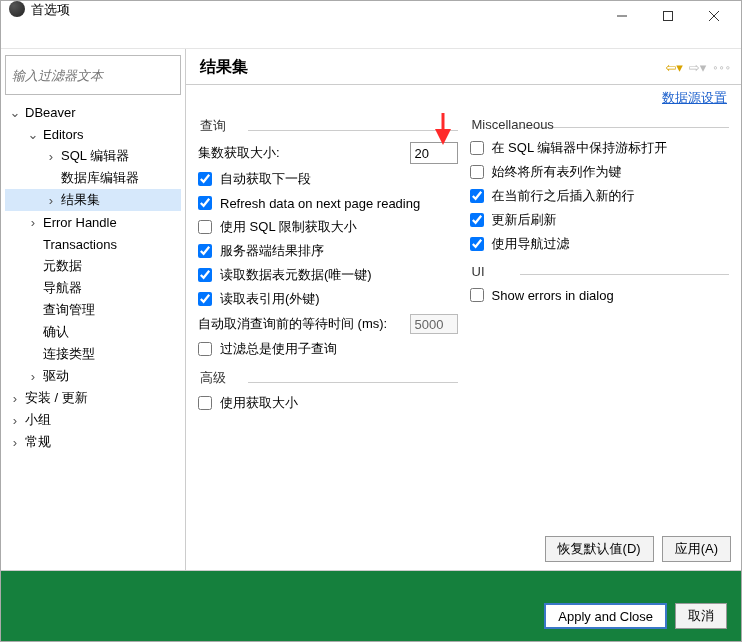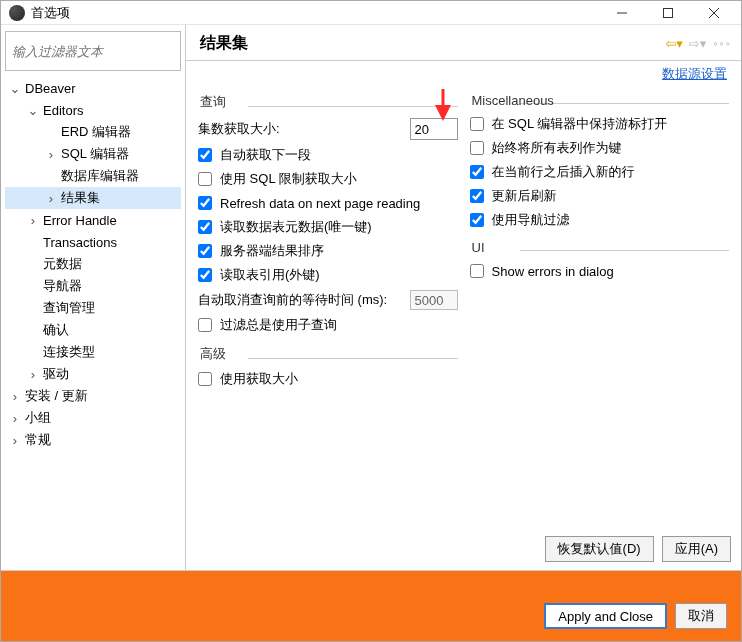--- a/index.html
+++ b/index.html
@@ -1,18 +1,18 @@
 <!DOCTYPE html>
 <html><head>
 <meta charset="utf-8">
 <style>
 * { box-sizing: border-box; margin: 0; padding: 0; font-family: "Microsoft YaHei", "Segoe UI", Tahoma, sans-serif; font-size: 13px; }
 body { width: 742px; height: 642px; background: #fff; border: 1px solid #aaa; display: flex; flex-direction: column; overflow: hidden; }
 
-.titlebar { height: 24px; display: flex; align-items: center; padding: 0 4px 0 8px; background: #fff; border-bottom: 1px solid #e5e5e5; }
+.titlebar { height: 48px; display: flex; align-items: flex-start; padding: 0 4px 0 8px; background: #fff; border-bottom: 1px solid #e5e5e5; }
 .titlebar .app-icon { width: 16px; height: 16px; margin-right: 6px; border-radius: 50%; background: radial-gradient(circle at 30% 30%, #555,#222); }
 .titlebar .title { flex: 0 0 auto; }
 .titlebar .spacer { flex: 1; }
 .winbtn { width: 46px; height: 30px; display: flex; align-items: center; justify-content: center; color: #333; }
 .winbtn svg { width: 10px; height: 10px; }
 
 .body-area { flex: 1; display: flex; min-height: 0; }
 
 .sidebar { width: 185px; border-right: 1px solid #ccc; display: flex; flex-direction: column; padding: 6px 4px 4px 4px; }
 .filter-input { width: 100%; height: 28px; border: 1px solid #bbb; padding: 19px 6px; color: #999; font-style: italic; }
@@ -45,21 +45,21 @@
 .group-row label { margin-left: 4px; text-align: center; }
 .size-row { display:flex; align-items:center; height:28px; }
 .size-row .lbl { flex:0 0 auto; margin-right: 6px; }
 .size-row input { width: 48px; height: 22px; border:1px solid #999; padding: 0 4px; text-align:left; }
 .wait-row { display:flex; align-items:center; height:26px; }
 .wait-row .lbl { flex:1; }
 .wait-row .val { width:48px; height:20px; border:1px solid #bbb; padding:0 4px; color:#666; background:#f7f7f7; }
 input[type=checkbox] { width:14px; height:14px; margin-right:4px; }
 
 .content-footer { display:flex; justify-content:flex-end; gap:8px; padding: 8px 10px; }
-.dlg-footer { border-top:1px solid #ccc; display:flex; justify-content:flex-end; gap:8px; padding: 12px 14px; background:#f97316; }
+.dlg-footer { border-top:1px solid #ccc; display:flex; justify-content:flex-end; gap:8px; padding: 12px 14px; background:#15803d; }
 .btn { height:26px; padding:0 12px; border:1px solid #999; background:#f3f3f3;margin-top:20px; }
 .btn.primary { border:2px solid #3a77c8; background:#fff; }
 
 
 .arrow { position:absolute; left:242px; top:-40px; pointer-events:none; }
 </style>
 </head>
 <body>
 
 <div class="titlebar">
@@ -89,24 +89,20 @@
   <div class="sidebar">
     <input class="filter-input" placeholder="输入过滤器文本" style="">
     <div class="tree">
       <div class="row ind1">
           <span class="chev">⌄</span>
           <span class="label">DBeaver</span>
         </div>
       <div class="row ind2">
           <span class="chev">⌄</span>
           <span class="label">Editors</span>
-        </div>
-      <div class="row ind3">
-          <span class="no-chev"></span>
-          <span class="label">ERD 编辑器</span>
         </div>
       <div class="row ind3">
           <span class="chev">›</span>
           <span class="label">SQL 编辑器</span>
         </div>
       <div class="row ind3">
           <span class="no-chev"></span>
           <span class="label">数据库编辑器</span>
         </div>
       <div class="row ind3 selected">
@@ -187,34 +183,34 @@
           <div class="size-row">
             <span class="lbl">集数获取大小:</span>
             <span style="flex:1"></span>
             <input value="20" style="">
           </div>
           <div class="group-row">
               <input type="checkbox" checked="" style="">
               <label>自动获取下一段</label>
             </div>
           <div class="group-row">
+              <input type="checkbox" checked="" style="">
+              <label>Refresh data on next page reading</label>
+            </div>
+          <div class="group-row">
               <input type="checkbox" style="">
               <label>使用 SQL 限制获取大小</label>
             </div>
           <div class="group-row">
               <input type="checkbox" checked="" style="">
-              <label>Refresh data on next page reading</label>
+              <label>服务器端结果排序</label>
             </div>
           <div class="group-row">
               <input type="checkbox" checked="" style="">
               <label>读取数据表元数据(唯一键)</label>
-            </div>
-          <div class="group-row">
-              <input type="checkbox" checked="" style="">
-              <label>服务器端结果排序</label>
             </div>
           <div class="group-row">
               <input type="checkbox" checked="" style="">
               <label>读取表引用(外键)</label>
             </div>
           <div class="wait-row">
             <span class="lbl">自动取消查询前的等待时间 (ms):</span>
             <input class="val" disabled="" value="5000" style="">
           </div>
           <div class="group-row">

